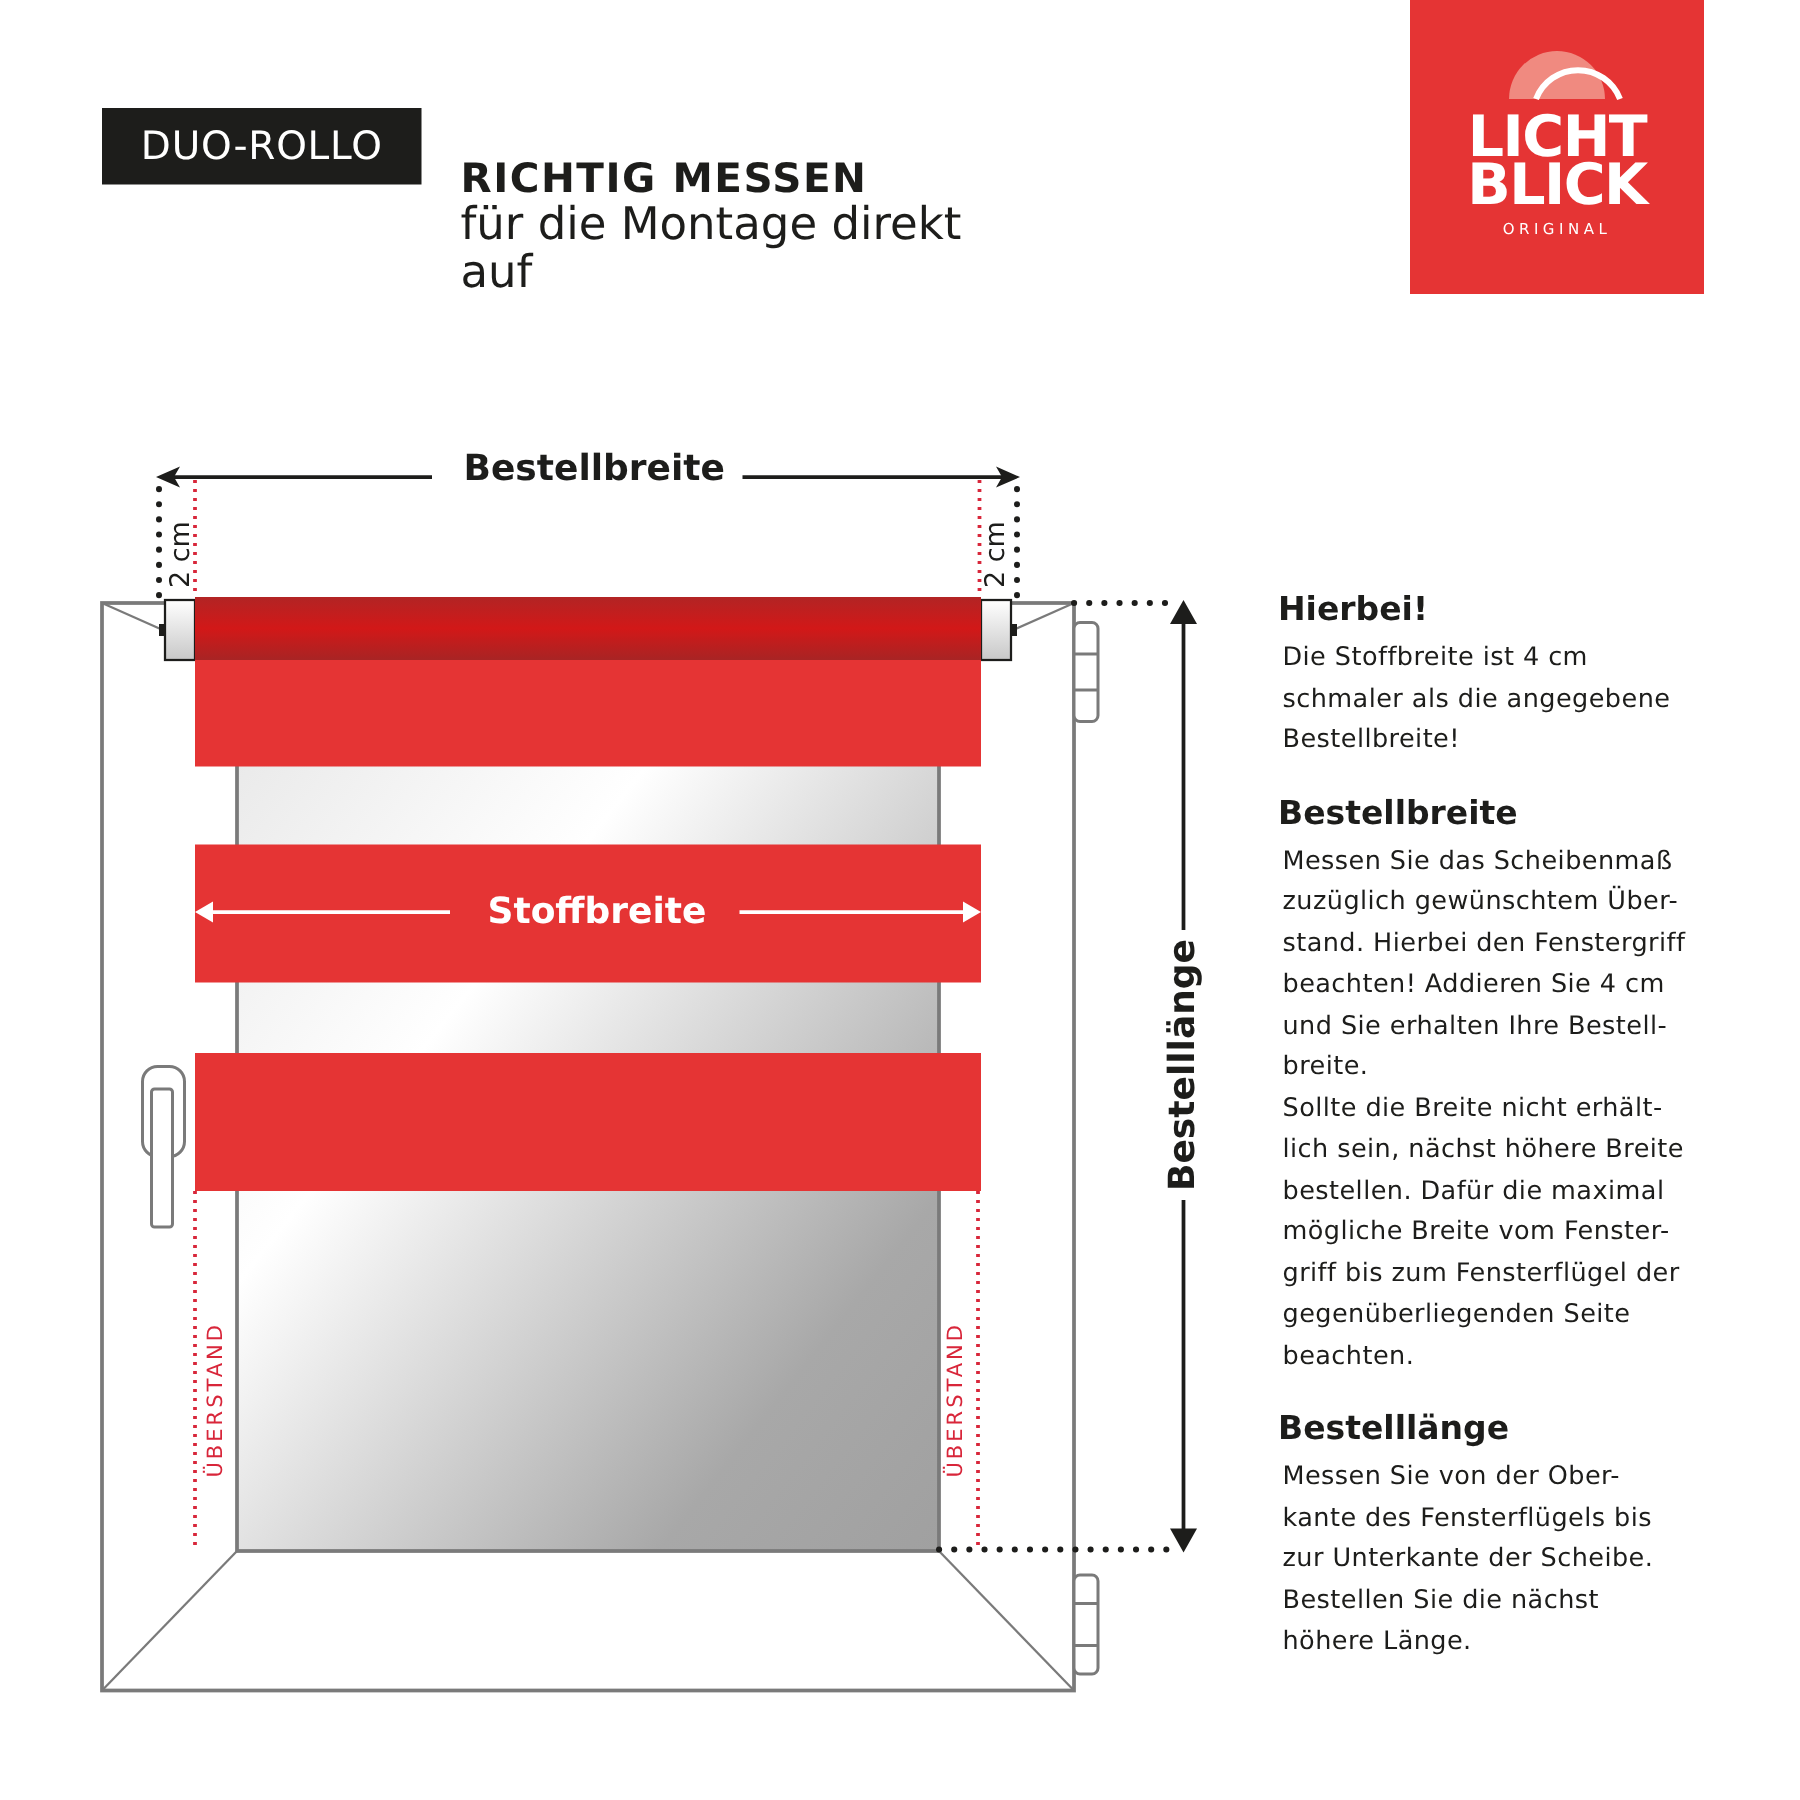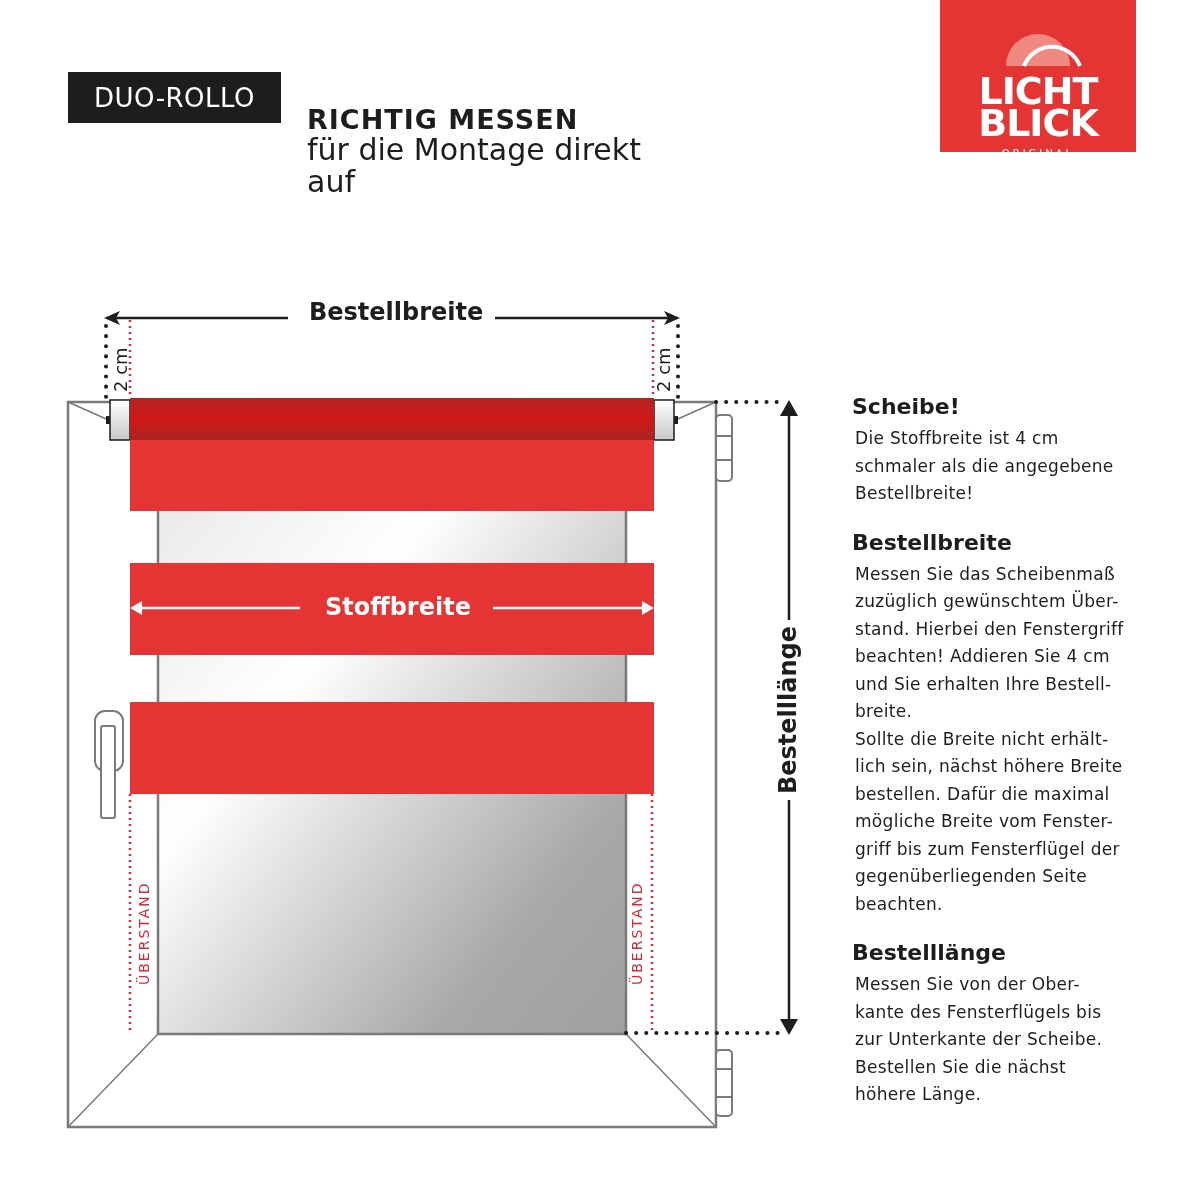--- a/index.html
+++ b/index.html
@@ -1,20 +1,20 @@
 <!DOCTYPE html>
 <html><head>
 <meta charset="utf-8">
 <style>
   html, body { margin:0; padding:0; background:#ffffff; }
   body { width:1200px; height:1200px; position:relative; overflow:hidden; font-family:"DejaVu Sans", sans-serif; color:#1d1d1b; }
   .badge { position:absolute; left:68px; top:72px; width:213px; height:51px; background:#1d1d1b; color:#fff; font-size:26px; display:flex; align-items:center; justify-content:center; letter-spacing:0.5px; }
   .title { position:absolute; left:307px; top:80px; font-size:27px; font-weight:bold; letter-spacing:1px; color:#1d1d1b;margin-top:24px; }
   .subtitle { position:absolute; left:307px; top:134px; font-size:30px; line-height:32px; color:#1d1d1b; width:360px; }
-  .logo { position:absolute; left:940px; top:0px; width:196px; height:152px; background:#e53434; color:#fff; }
+  .logo { position:absolute; left:940px; top:0px; width:196px; height:196px; background:#e53434; color:#fff; }
   .logo-l1, .logo-l2 { position:absolute; left:0; width:100%; text-align:center; font-size:38px; font-weight:bold; letter-spacing:-1px; line-height:38px; }
   .logo-l1 { top:72px; }
   .logo-l2 { top:104px; }
   .logo-orig { position:absolute; left:0; width:100%; top:148px; text-align:center; font-size:10px; letter-spacing:3px; }
   .diagram { position:absolute; left:0; top:0; width:840px; height:1200px; }
   .label-bb { position:absolute; left:305px; top:298px; font-size:24px; font-weight:bold; color:#1d1d1b; background:#fff; padding:0 4px; }
   .cm-label { position:absolute; font-size:18px; color:#1d1d1b; transform:rotate(-90deg); transform-origin:left top; }
   .stoff { position:absolute; left:325px; top:593px; font-size:24px; font-weight:bold; color:#fff;text-align:center; }
   .ueber { position:absolute; font-size:14px; color:#d8263a; letter-spacing:2px; transform:rotate(-90deg); transform-origin:left top; }
   .bl-label { position:absolute; left:774px; top:800px; font-size:24px; font-weight:bold; color:#1d1d1b; transform:rotate(-90deg); transform-origin:left top; background:#fff; padding:0 6px; }
@@ -124,21 +124,21 @@
   <div class="cm-label" style="left:110px;top:392px">2 cm</div>
   <div class="cm-label" style="left:653px;top:392px">2 cm</div>
   <div class="stoff">Stoffbreite</div>
   <div class="ueber" style="left:136px;top:985px">ÜBERSTAND</div>
   <div class="ueber" style="left:629px;top:985px">ÜBERSTAND</div>
   <div class="bl-label">Bestelllänge</div>
 </div>
 
 <div class="info">
   <div class="sec">
-    <h3>Scheibe!</h3>
+    <h3>Hierbei!</h3>
     <p>Die Stoffbreite ist 4 cm
 schmaler als die angegebene
 Bestellbreite!</p>
   </div>
   <div class="sec">
     <h3>Bestellbreite</h3>
     <p>Messen Sie das Scheibenmaß
 zuzüglich gewünschtem Über-
 stand. Hierbei den Fenstergriff
 beachten! Addieren Sie 4 cm

